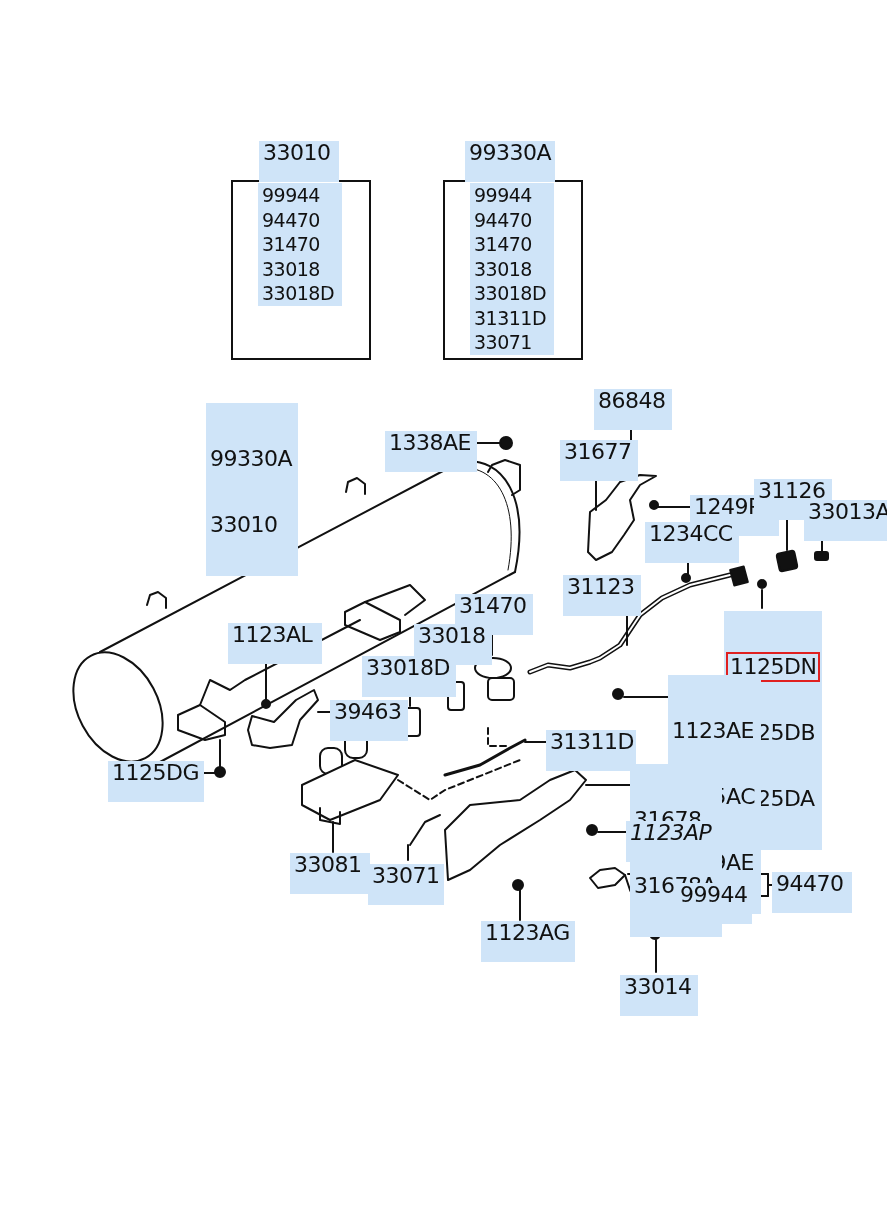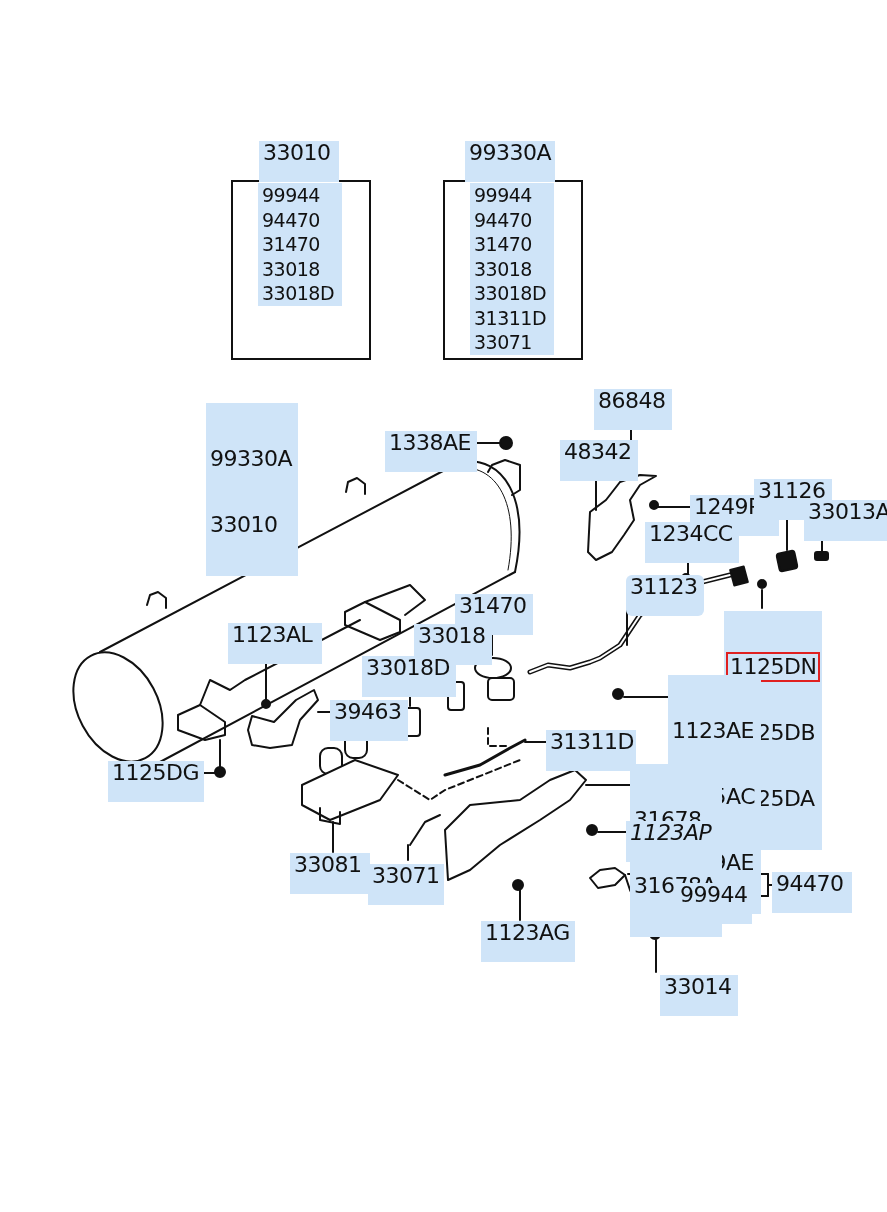--- a/index.html
+++ b/index.html
@@ -152,26 +152,26 @@
   <div>31311D</div>
   <div>33071</div>
 </div>
 
 <div class="lbl multi" style="left:206px;top:403px;">
   <div>99330A</div>
   <div>33010</div>
 </div>
 <div class="lbl" style="left:385px;top:431px;">1338AE</div>
 <div class="lbl" style="left:594px;top:389px;">86848</div>
-<div class="lbl" style="left:560px;top:440px;">48342</div>
+<div class="lbl" style="left:560px;top:440px;">31677</div>
 <div class="lbl" style="left:690px;top:495px;">1249PF</div>
 <div class="lbl" style="left:754px;top:472px;margin-top:7px;">31126</div>
 <div class="lbl" style="left:804px;top:500px;">33013A</div>
 <div class="lbl" style="left:645px;top:522px;">1234CC</div>
-<div class="lbl" style="left:626px;top:575px;border-radius:6px;">31123</div>
+<div class="lbl" style="left:563px;top:575px;">31123</div>
 <div class="lbl multi" style="left:724px;top:611px;padding-left:6px;">
   <div class="hl" style="outline:2px solid #e02020;outline-offset:2px;">1125DN</div>
   <div>1125DB</div>
   <div>1125DA</div>
 </div>
 <div class="lbl multi" style="left:668px;top:675px;">
   <div>1123AE</div>
   <div>1125AC</div>
   <div>1129AE</div>
 </div>
@@ -185,13 +185,13 @@
   <div>31678</div>
   <div>31678A</div>
 </div>
 <div class="lbl" style="left:626px;top:821px;font-style:italic;">1123AP</div>
 <div class="lbl" style="left:108px;top:761px;width:86px;">1125DG</div>
 <div class="lbl" style="left:290px;top:853px;width:70px;">33081</div>
 <div class="lbl" style="left:368px;top:864px;width:66px;">33071</div>
 <div class="lbl" style="left:481px;top:921px;width:84px;">1123AG</div>
 <div class="lbl" style="left:772px;top:872px;width:70px;">94470</div>
 <div class="lbl" style="left:676px;top:883px;width:66px;">99944</div>
-<div class="lbl" style="left:620px;top:975px;width:68px;margin-left:40px;">33014</div>
+<div class="lbl" style="left:620px;top:975px;width:68px;">33014</div>
 
 </body></html>

